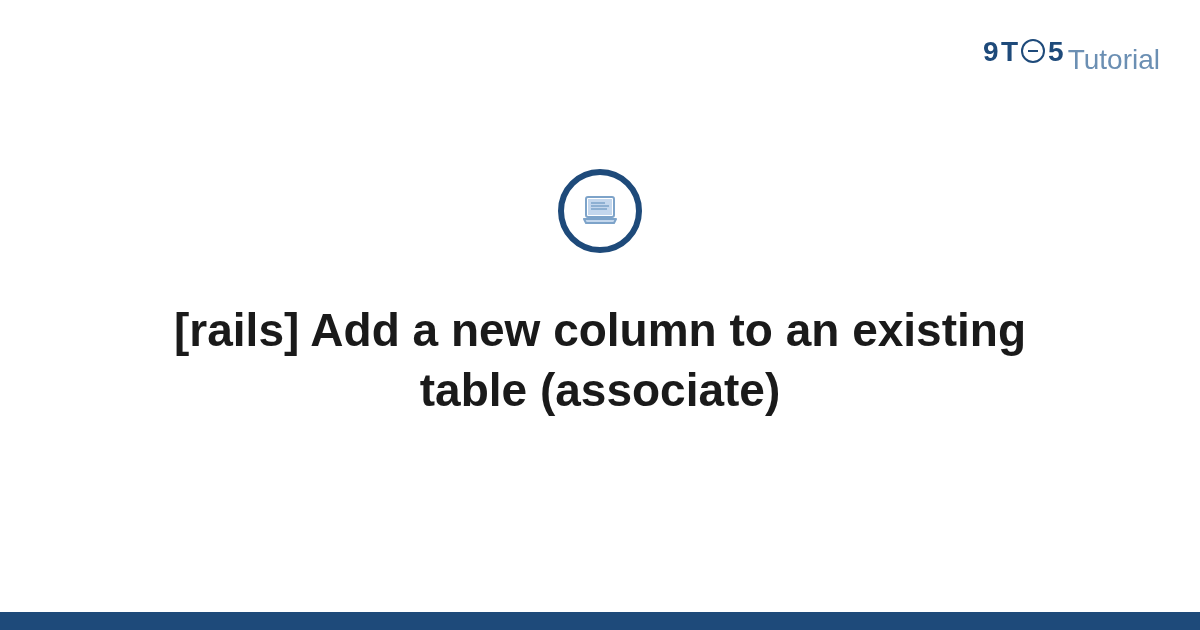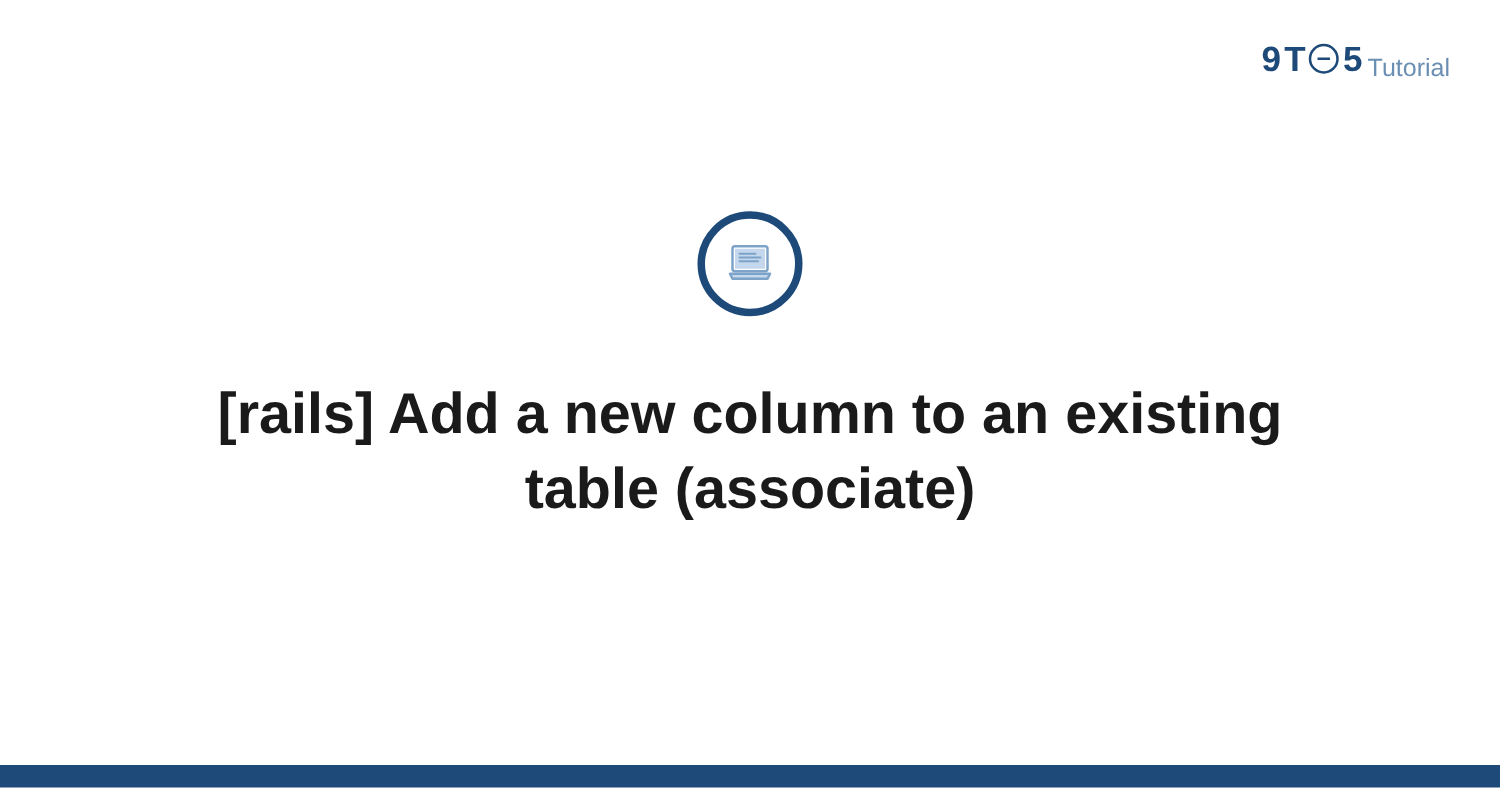--- a/index.html
+++ b/index.html
@@ -45,21 +45,21 @@
       margin: 0 1px;
       position: relative;
       top: -1px;
     }
     .logo-5 {
       font-size: 28px;
       font-weight: bold;
       color: #1e4a7a;
     }
     .logo-tutorial {
-      font-size: 20px;
+      font-size: 28px;
       font-weight: normal;
       color: #6b8fb3;
       margin-left: 2px;
       margin-top: 16px;
     }
     .content {
       position: absolute;
       top: 0;
       left: 0;
       width: 100%;

